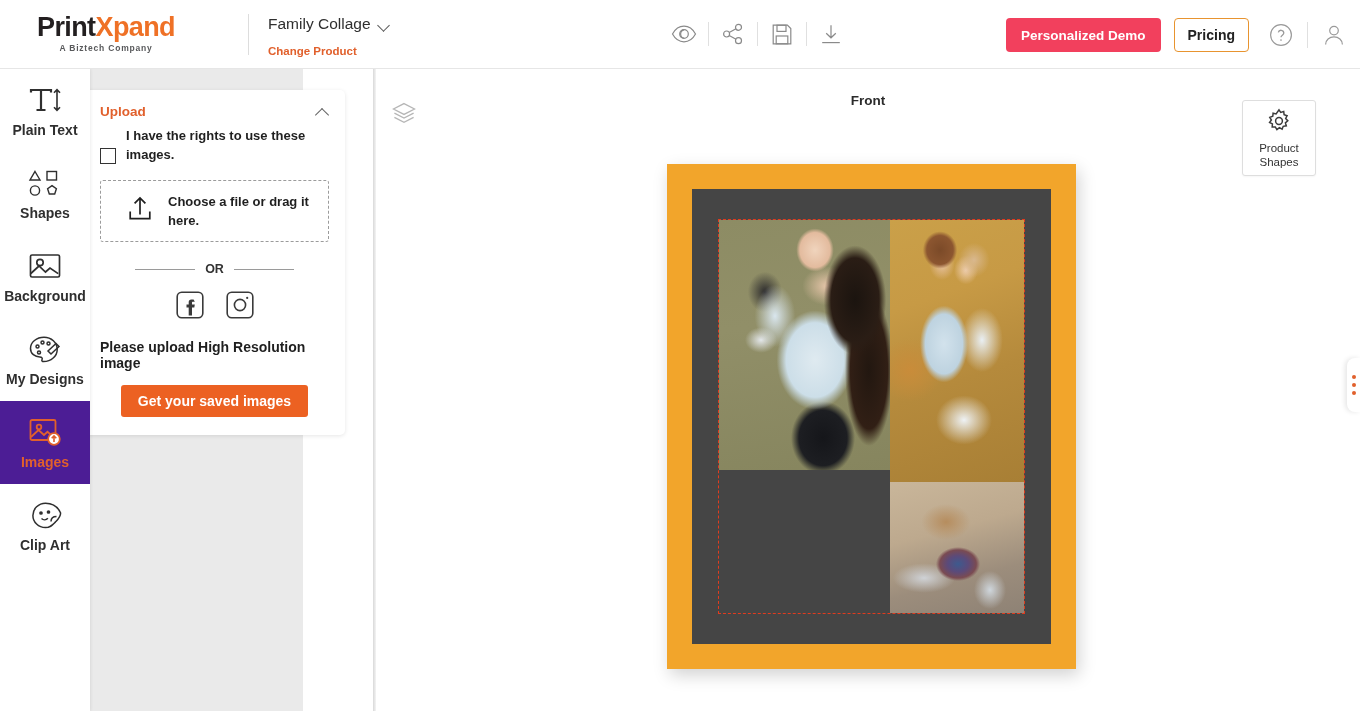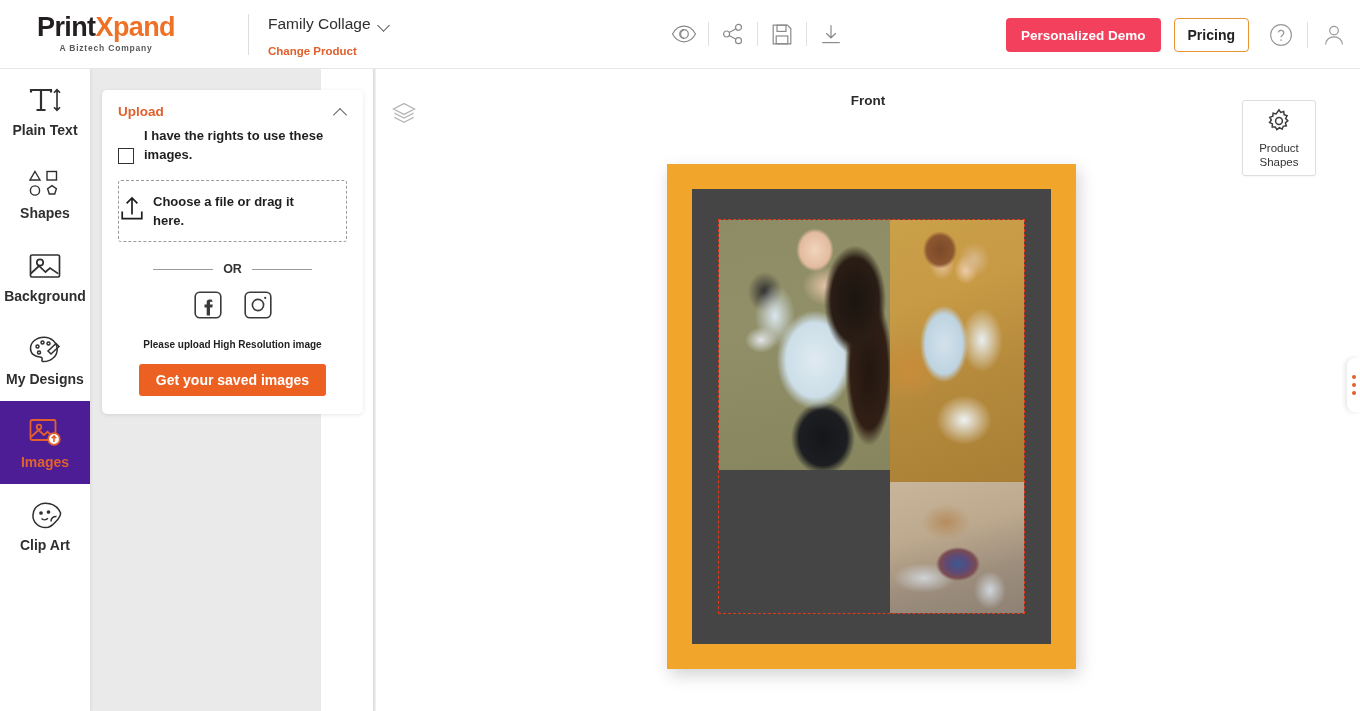--- a/index.html
+++ b/index.html
@@ -107,21 +107,21 @@
     align-items: center; justify-content: center;
     cursor: pointer; gap: 5px;
     color: #2f2f2f;
   }
   .side-item .side-label { font-size: 14px; font-weight: 600; }
   .side-item.active { background: #4c1d95; color: #e1602c; }
   .side-icon { height: 34px; display:flex; align-items:center; justify-content:center;}
 
   
   #panel-area {
-    position: absolute; left: 90px; top: 69px;
+    position: absolute; left: 72px; top: 69px;
     width: 231px; height: 642px;
     background: #eaeaea;
     z-index: 20;
   }
   #panel-edge {
     position: absolute; left: 373px; top: 69px;
     width: 3px; height: 642px;
     background: linear-gradient(90deg,#d8d8d8,#f4f4f4);
     z-index: 21;
   }
@@ -154,39 +154,39 @@
     width: 16px; height: 16px; border: 1.6px solid #333;
     background:#fff; cursor:pointer; flex-shrink:0; margin-top:1px;
     appearance:none; -webkit-appearance:none;
   }
   #rights-label {
     font-size: 13px; color: #1f1f1f; font-weight: 600; line-height: 19px;
   }
   #dropzone {
     margin-top: 16px; height: 62px;
     border: 1.3px dashed #9b9b9b; border-radius: 3px;
-    display: flex; align-items: center; gap: 8px;
-    cursor: pointer;
+    display: flex; align-items: center; gap: 15px;
+    padding-left: 26px; cursor: pointer;
   }
   #dropzone-text {
     font-size: 13px; color: #1f1f1f; font-weight: 600; line-height: 19px;
     max-width: 150px;
   }
   #or-row {
     display: flex; align-items: center; gap: 10px; margin-top: 20px;
     padding: 0 35px;
   }
   .or-line { flex: 1; height: 1px; background: #9a9a9a; }
   #or-text { font-size: 12.5px; font-weight: bold; color: #333; }
   #social-row {
     display: flex; justify-content: center; gap: 20px; margin-top: 14px;
   }
   .social-btn { cursor: pointer; display:flex; }
   #hires-note {
-    text-align: center; font-size: 10px; font-weight: 600;
+    font-size: 14px; font-weight: 600;
     color: #1f1f1f; margin-top: 19px;
   }
   #saved-images-btn {
     display: block; margin: 14px auto 0 auto;
     background: #ec6122; color: #ffffff; border: none;
     font-size: 14px; font-family: inherit; font-weight: 600;
     padding: 0 17px; height: 32px; border-radius: 3px; cursor: pointer;
   }
 
   

